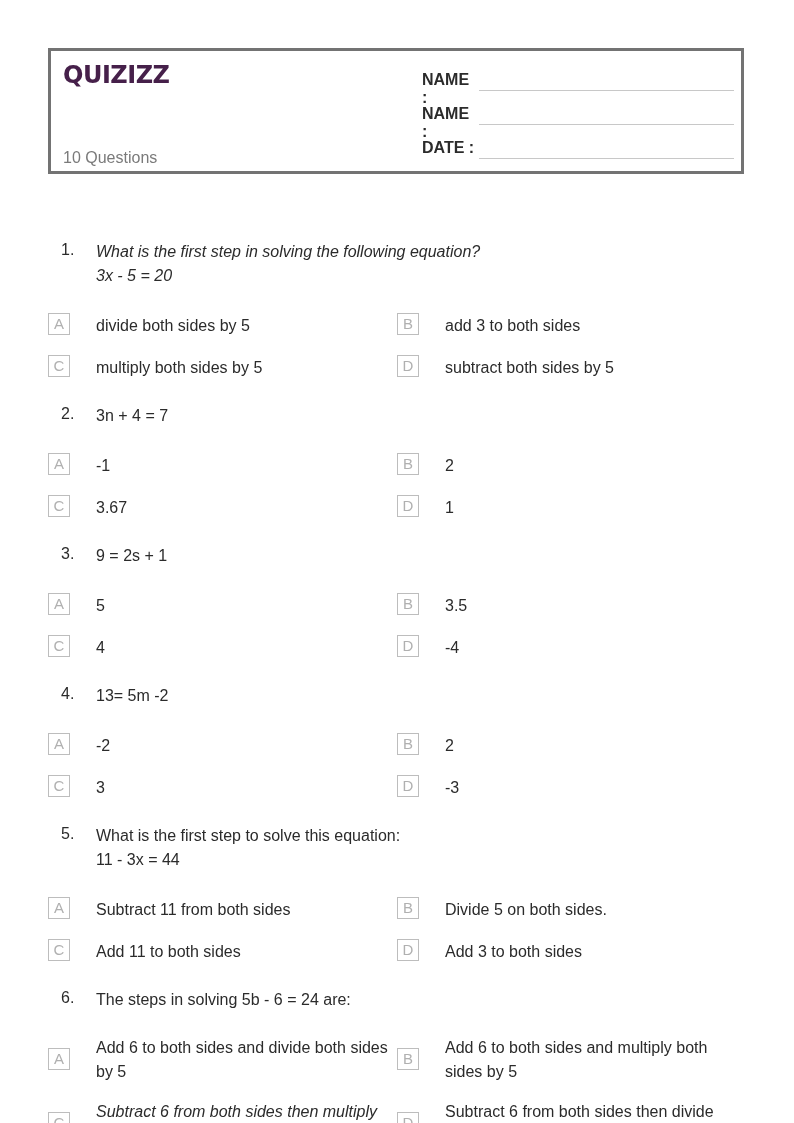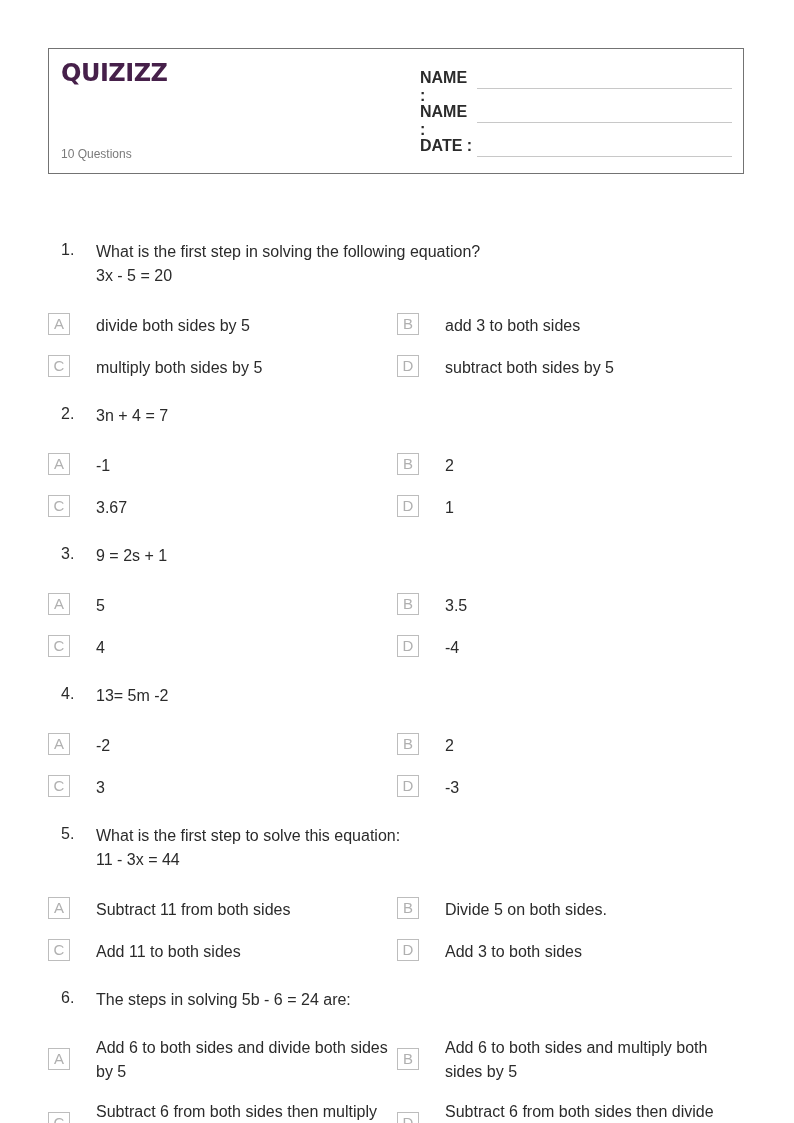--- a/index.html
+++ b/index.html
@@ -3,29 +3,29 @@
 <meta charset="utf-8">
 <style>
   html, body { margin: 0; padding: 0; background: #ffffff; }
   body {
     width: 794px; height: 1123px; overflow: hidden; position: relative;
     font-family: "Liberation Sans", "DejaVu Sans", sans-serif;
     color: #2b2b2b;
   }
   .header-box {
     position: absolute; left: 48px; top: 48px; width: 696px; height: 126px;
-    border: 1px solid #737373; box-sizing: border-box;
+    border: 3px solid #737373; box-sizing: border-box;
   }
   .logo {
     position: absolute; left: 12px; top: 10px;
     font-family: "DejaVu Sans", sans-serif; font-weight: bold;
     font-size: 24px; letter-spacing: -0.5px; color: #46204a;
   }
   .ws-title { position: absolute; left: 12px; top: 77px; font-size: 16px; color: #2b2b2b; }
-  .ws-count { position: absolute; left: 12px; top: 98px; font-size: 12px; color: #7a7a7a; }
+  .ws-count { position: absolute; left: 12px; top: 98px; font-size: 16px; color: #7a7a7a; }
   .field { position: absolute; left: 371px; font-size: 16px; color: #2b2b2b; }
   .field .lbl { display: inline-block; width: 56px; font-weight: bold; }
   .field .line {
     position: absolute; left: 57px; top: 18px; width: 255px;
     border-bottom: 1px solid #c8c8c8; height: 1px;
   }
   .q { position: absolute; left: 0; width: 794px; }
   .q-num { position: absolute; left: 61px; font-size: 16px; color: #2b2b2b; }
   .q-text { position: absolute; left: 96px; font-size: 16px; line-height: 24px; color: #2b2b2b; white-space: pre-line; width: 600px; }
   .opt { position: absolute; width: 340px; }
@@ -52,21 +52,21 @@
     <span class="line"></span>
   </div>
   <div class="field" style="top:88px;">
     <span class="lbl">DATE  :</span>
     <span class="line"></span>
   </div>
 </div>
 
 <div class="q" style="top:241px;">
   <span class="q-num">1.</span>
-  <div class="q-text" style="top:-1px;">What is the first step in solving the following equation?
+  <div class="q-text" style="top:-1px;font-style:italic;">What is the first step in solving the following equation?
 3x - 5 = 20</div>
 </div>
 <div class="opt" style="left:48px; top:313px;">
   <div class="opt-letter">A</div>
   <div class="opt-text">divide both sides by 5</div>
 </div>
 <div class="opt" style="left:397px; top:313px;">
   <div class="opt-letter">B</div>
   <div class="opt-text">add 3 to both sides</div>
 </div>
@@ -171,18 +171,18 @@
 <div class="opt" style="left:48px; top:1048px;">
   <div class="opt-letter">A</div>
   <div class="opt-text" style="top:-12px;">Add 6 to both sides and divide both sides by 5</div>
 </div>
 <div class="opt" style="left:397px; top:1048px;">
   <div class="opt-letter">B</div>
   <div class="opt-text" style="top:-12px;">Add 6 to both sides and multiply both sides by 5</div>
 </div>
 <div class="opt" style="left:48px; top:1112px;">
   <div class="opt-letter">C</div>
-  <div class="opt-text" style="top:-12px;">Subtract 6 from both sides then multiply</div>
+  <div class="opt-text" style="top:-12px;font-style:italic;">Subtract 6 from both sides then multiply</div>
 </div>
 <div class="opt" style="left:397px; top:1112px;">
   <div class="opt-letter">D</div>
   <div class="opt-text" style="top:-12px;">Subtract 6 from both sides then divide</div>
 </div>
 
 </body></html>

